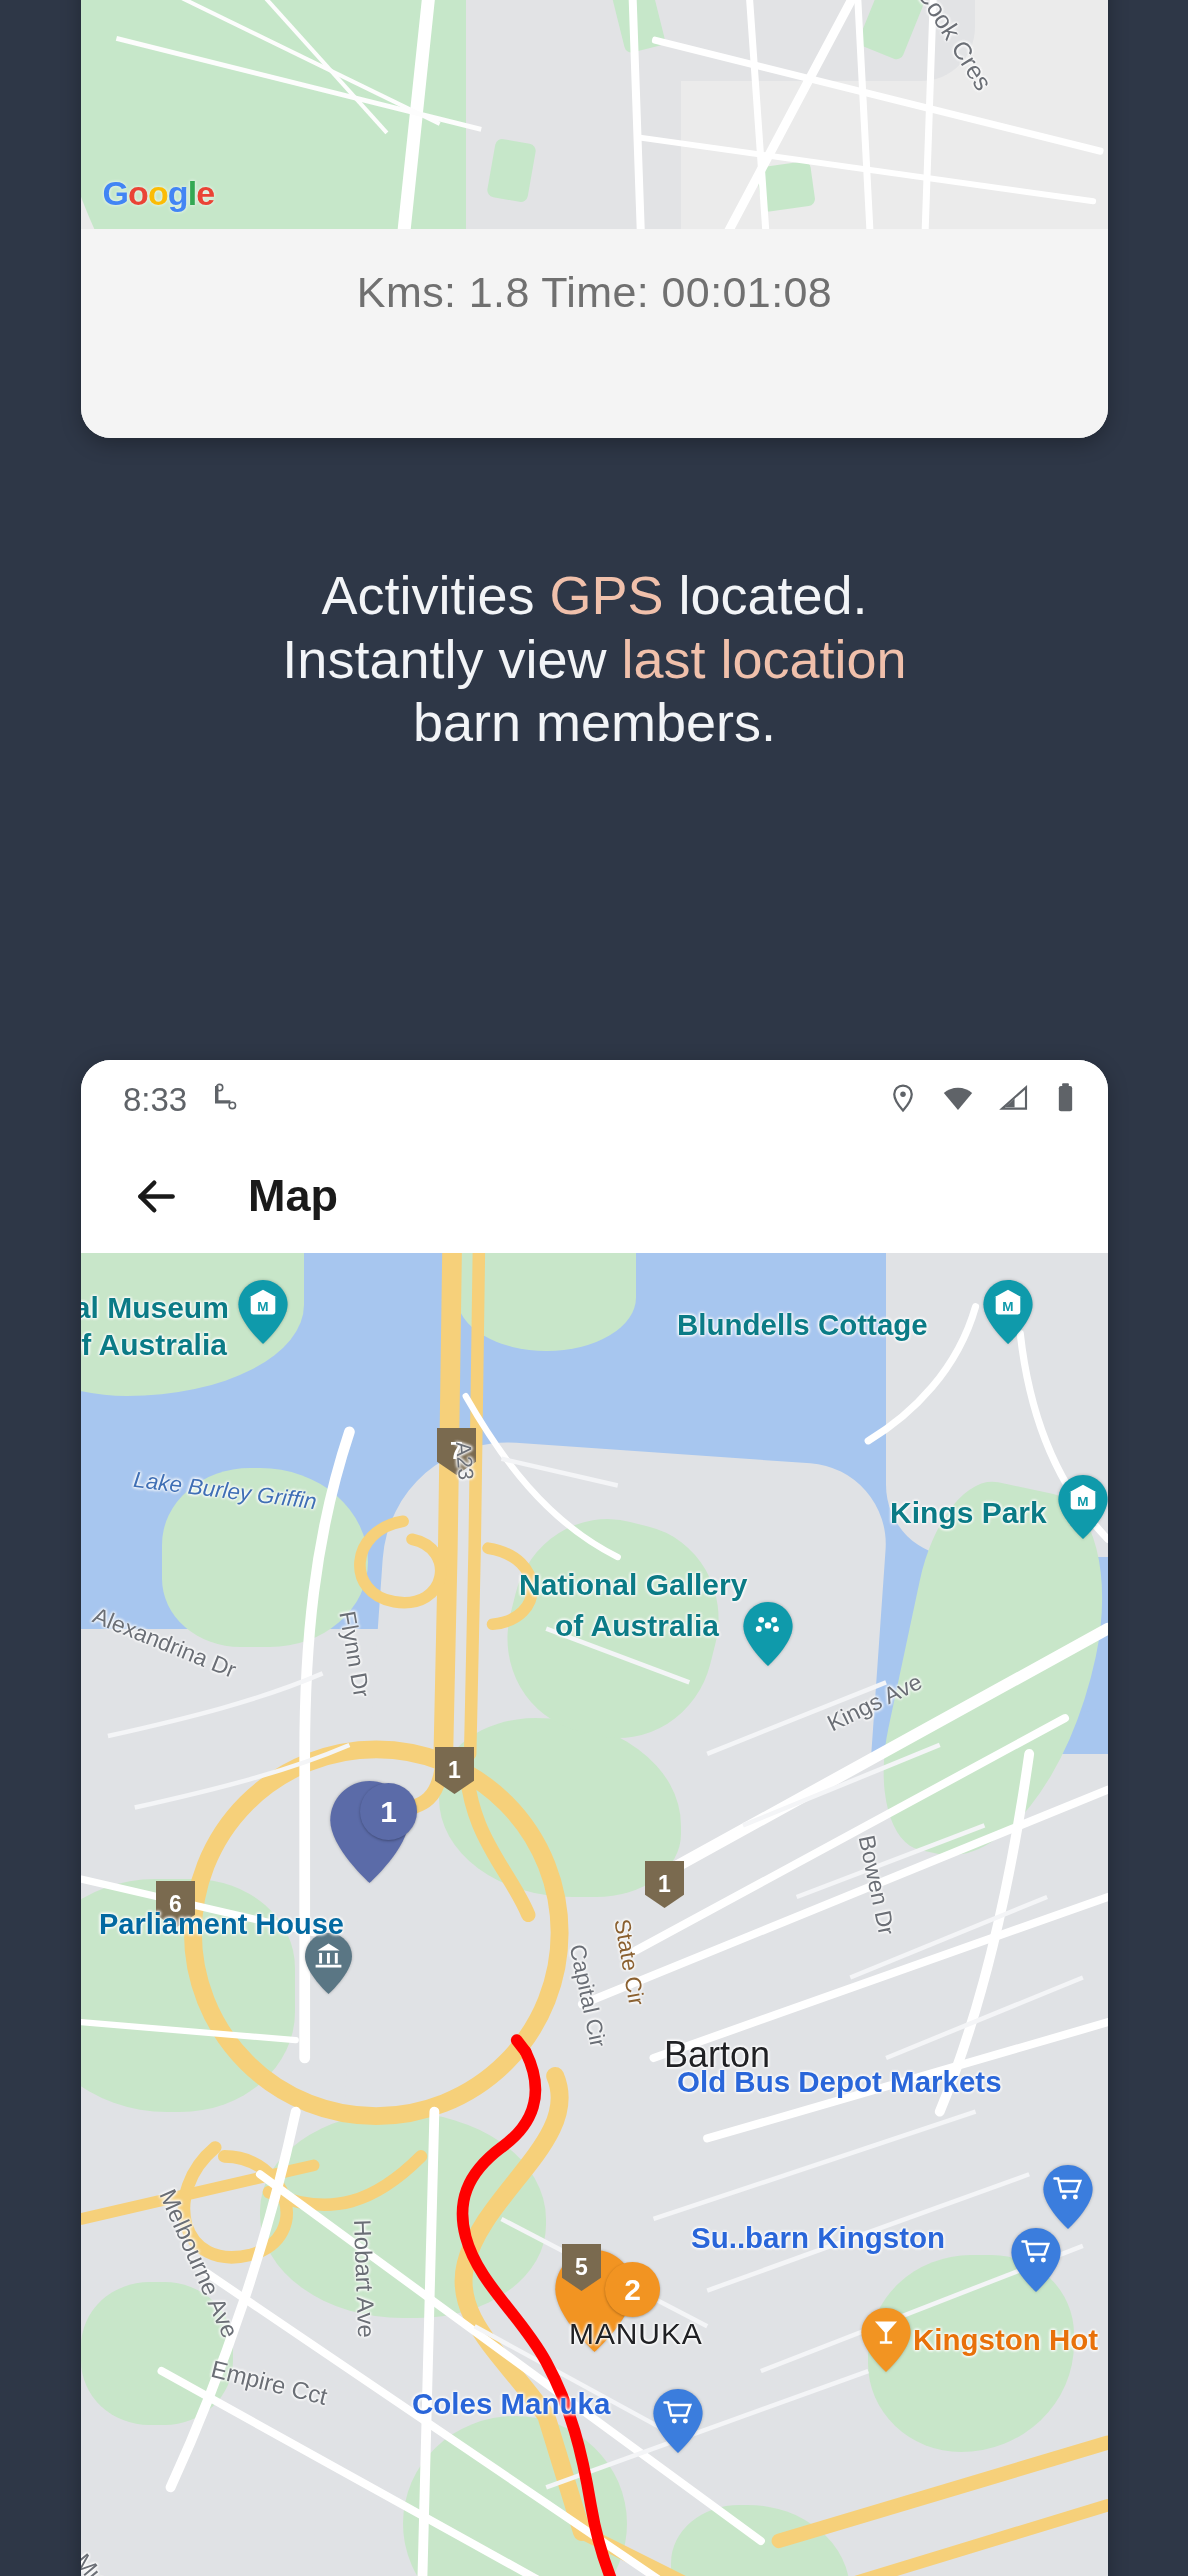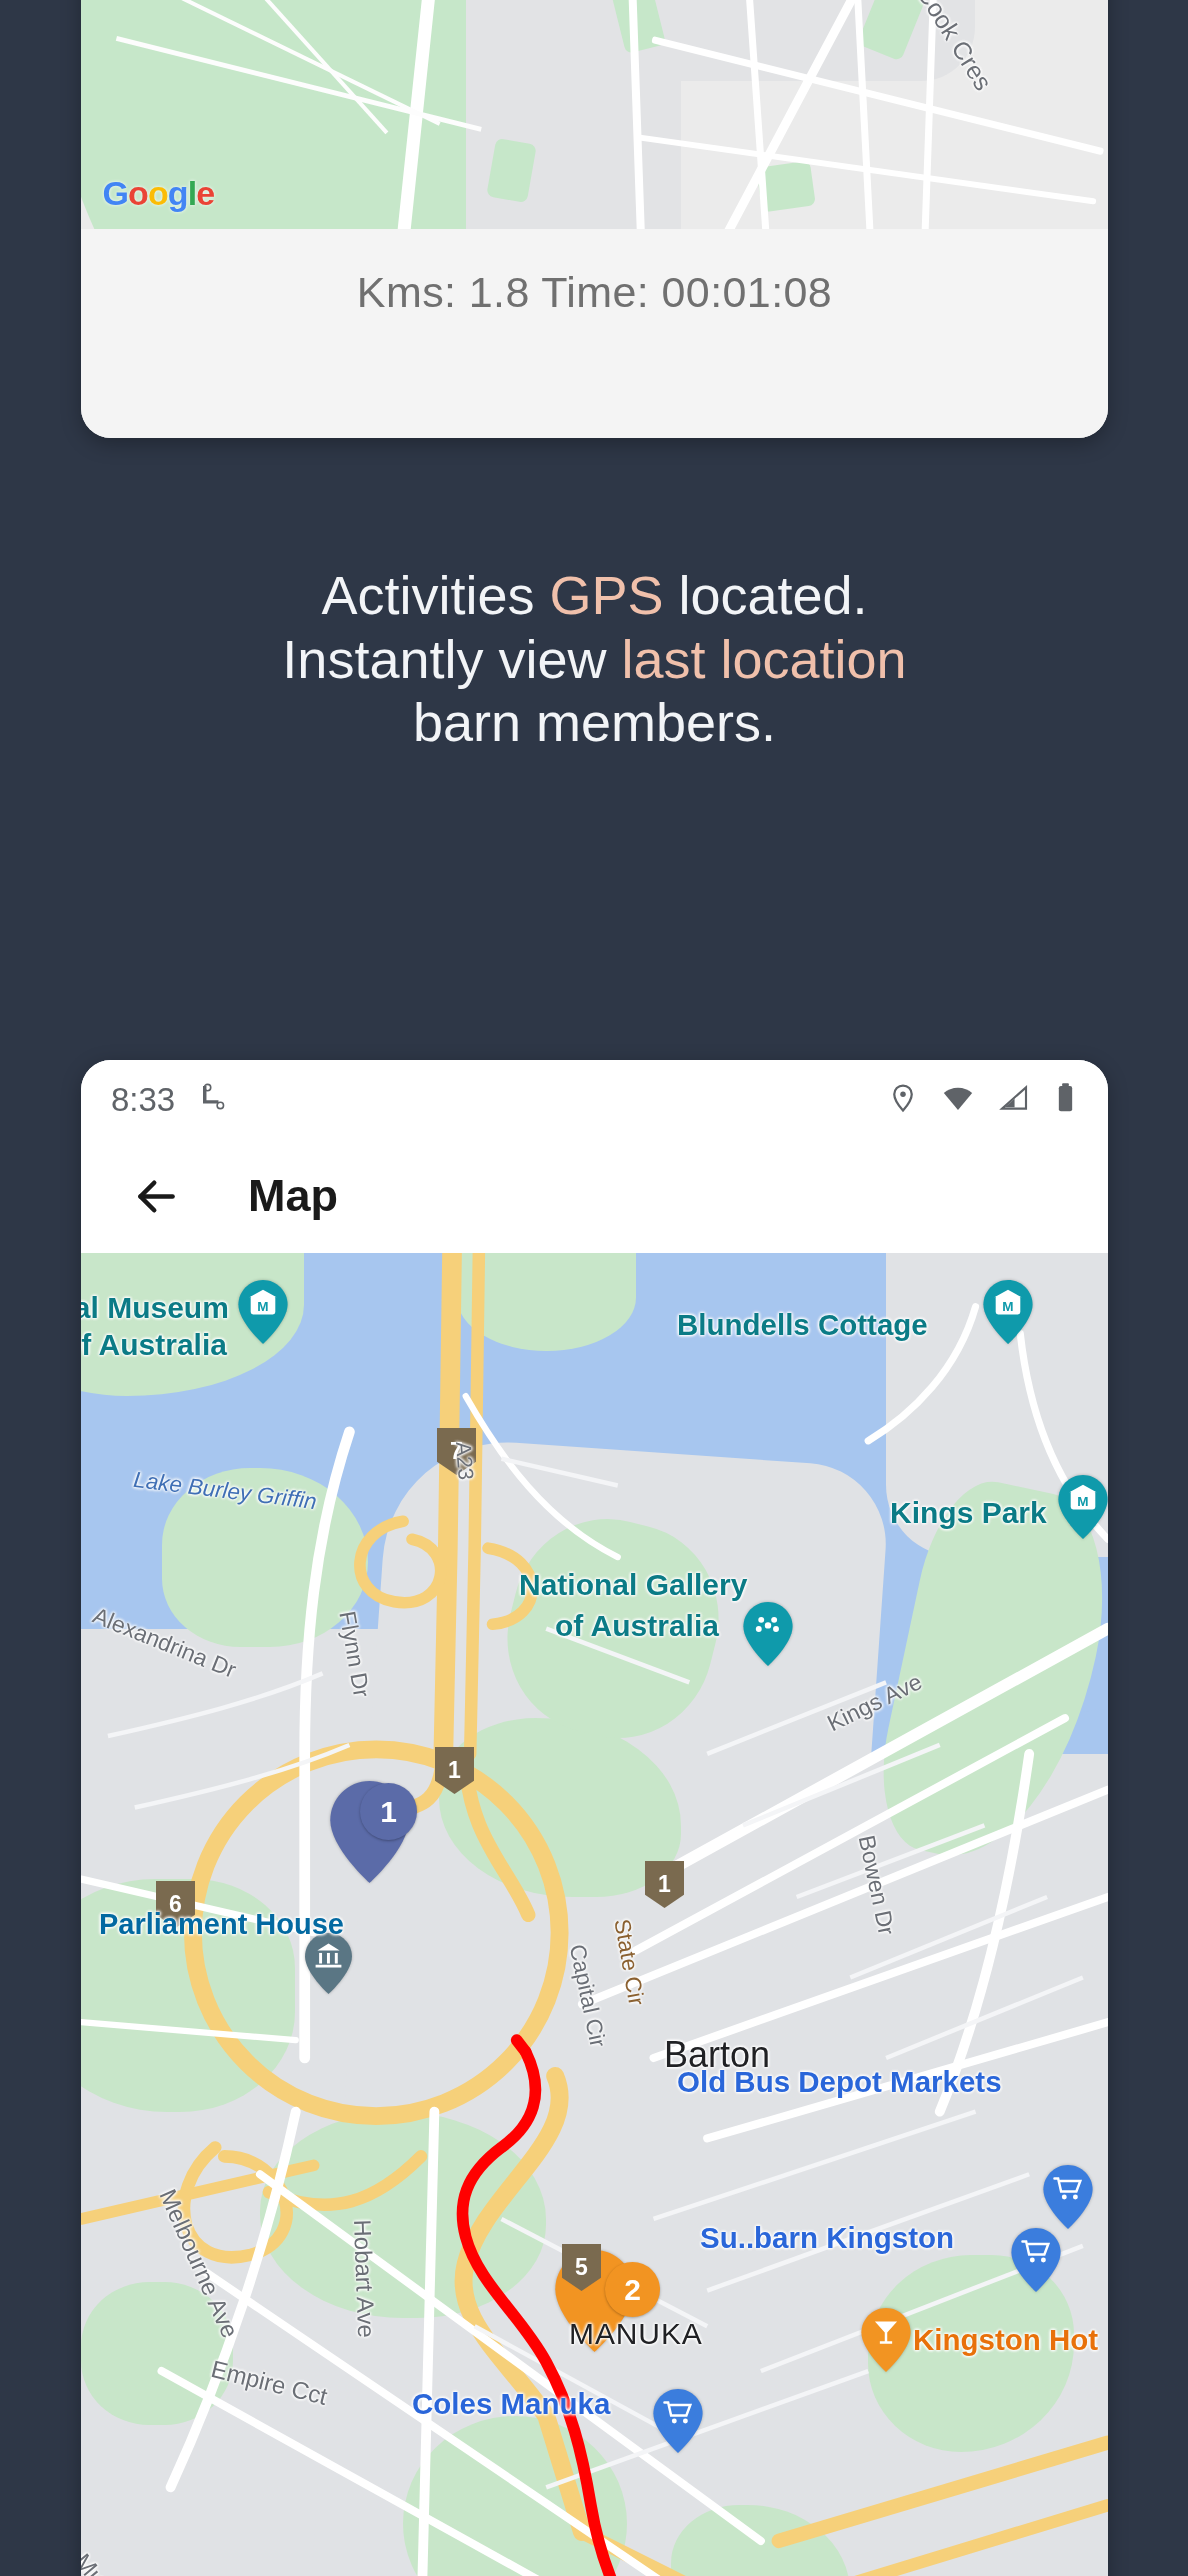--- a/index.html
+++ b/index.html
@@ -91,21 +91,21 @@
   #phone-card{
     left:81px; top:1060px; width:1027px; height:1574px;
     border-radius:30px;background:#ffffff;
   }
   #statusbar{
     position:absolute;left:0;top:0;width:1027px;height:79px;
     background:#fff;display:flex;align-items:center;
     padding:0 30px;box-sizing:border-box;color:#5f6368;
   }
   #statusbar .sb-time{font-size:33px;color:#5f6368;}
-  #statusbar .sb-left{display:flex;align-items:center;gap:19.7px;}
+  #statusbar .sb-left{display:flex;align-items:center;gap:19.7px;margin-left:12px;}
   #statusbar .sb-right{margin-left:auto;display:flex;align-items:center;gap:23px;}
 
   #appbar{
     position:absolute;left:0;top:79px;width:1027px;height:114px;
     background:#fff;display:flex;align-items:center;padding-left:48px;
     box-sizing:border-box;
   }
   #appbar .back-icon{width:55px;height:55px;display:block;}
   #appbar .appbar-title{
     margin-left:64px;font-size:45px;font-weight:bold;color:#1a1a1a;
@@ -440,21 +440,21 @@
     <div class="map-label lbl-poi" style="left:474px;top:356px;font-size:30px;">of Australia</div>
     <div class="map-label lbl-road" style="left:18px;top:349px;font-size:23px;transform:rotate(22deg);transform-origin:0 0;">Alexandrina Dr</div>
     <div class="map-label lbl-road" style="left:279px;top:356px;font-size:23px;transform:rotate(80deg);transform-origin:0 0;">Flynn Dr</div>
     <div class="map-label lbl-road" style="left:742px;top:460px;font-size:23px;transform:rotate(-26deg);transform-origin:0 0;">Kings Ave</div>
     <div class="map-label lbl-road" style="left:798px;top:580px;font-size:23px;transform:rotate(78deg);transform-origin:0 0;">Bowen Dr</div>
     <div class="map-label" style="left:18px;top:655px;font-size:29px;color:#0369a1;font-weight:bold;">Parliament House</div>
     <div class="map-label lbl-road" style="left:508px;top:689px;font-size:22.4px;transform:rotate(78deg);transform-origin:0 0;">Capital Cir</div>
     <div class="map-label" style="left:553px;top:664px;font-size:22.4px;color:#8a6030;transform:rotate(80deg);transform-origin:0 0;">State Cir</div>
     <div class="map-label lbl-place" style="left:583px;top:767px;font-size:36px;margin-top:14px;">Barton</div>
     <div class="map-label lbl-poi-blue" style="left:596px;top:812px;font-size:29.5px;">Old Bus Depot Markets</div>
-    <div class="map-label lbl-poi-blue" style="left:610px;top:968px;font-size:29.5px;margin-left:9px;">Su..barn Kingston</div>
+    <div class="map-label lbl-poi-blue" style="left:610px;top:968px;font-size:29.5px;">Su..barn Kingston</div>
     <div class="map-label lbl-poi-orange" style="left:832px;top:1070px;font-size:29.5px;">Kingston Hot</div>
     <div class="map-label lbl-place" style="left:488px;top:1064px;font-size:30px;letter-spacing:0.9px;">MANUKA</div>
     <div class="map-label lbl-poi-blue" style="left:331px;top:1134px;font-size:29.5px;">Coles Manuka</div>
     <div class="map-label lbl-road" style="left:98px;top:932px;font-size:24px;transform:rotate(66deg);transform-origin:0 0;">Melbourne Ave</div>
     <div class="map-label lbl-road" style="left:295px;top:966px;font-size:24px;transform:rotate(88deg);transform-origin:0 0;">Hobart Ave</div>
     <div class="map-label lbl-road" style="left:134px;top:1102px;font-size:24px;transform:rotate(14deg);transform-origin:0 0;">Empire Cct</div>
     <div class="map-label lbl-road" style="left:9px;top:1295px;font-size:24px;transform:rotate(50deg);transform-origin:0 0;">Mugga </div>
     <div class="map-label lbl-road" style="left:394px;top:188px;font-size:21.5px;transform:rotate(86deg);transform-origin:0 0;">A23</div>
   </div>
 </div>

